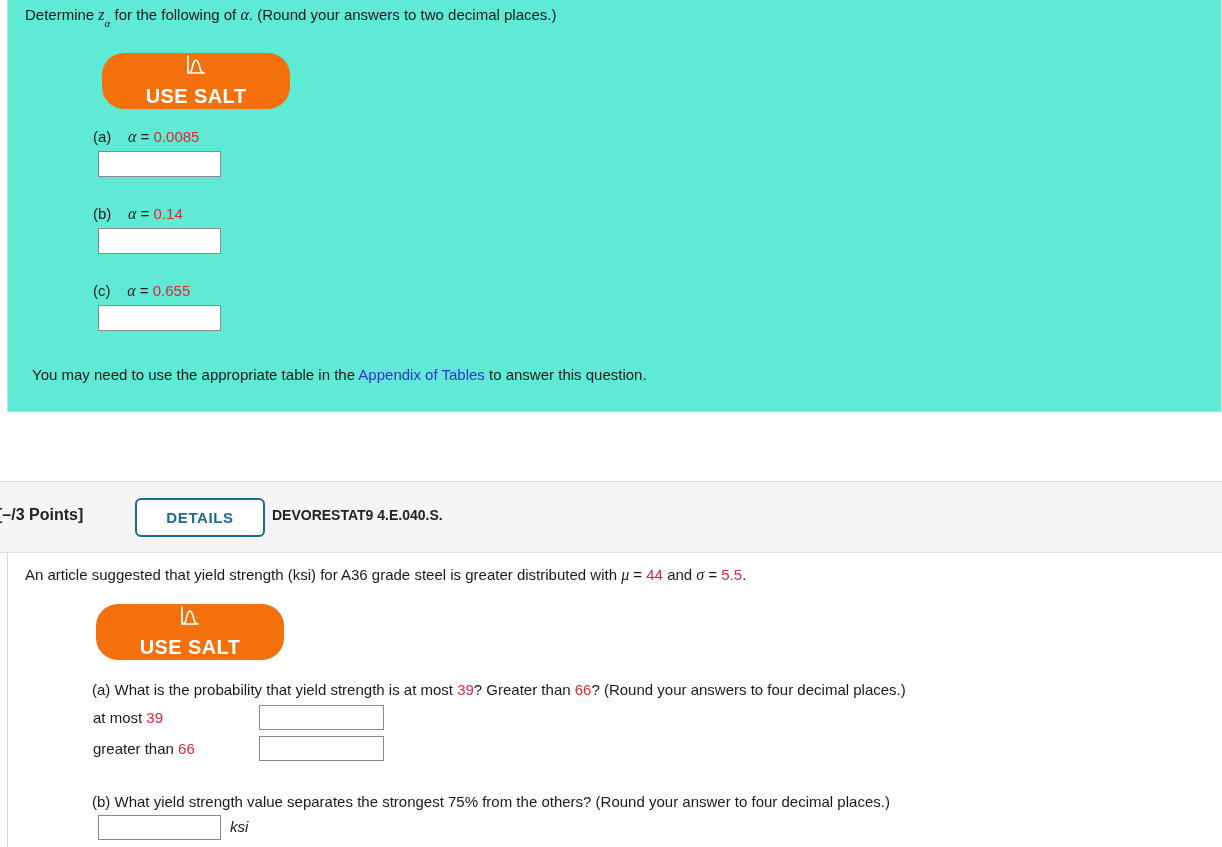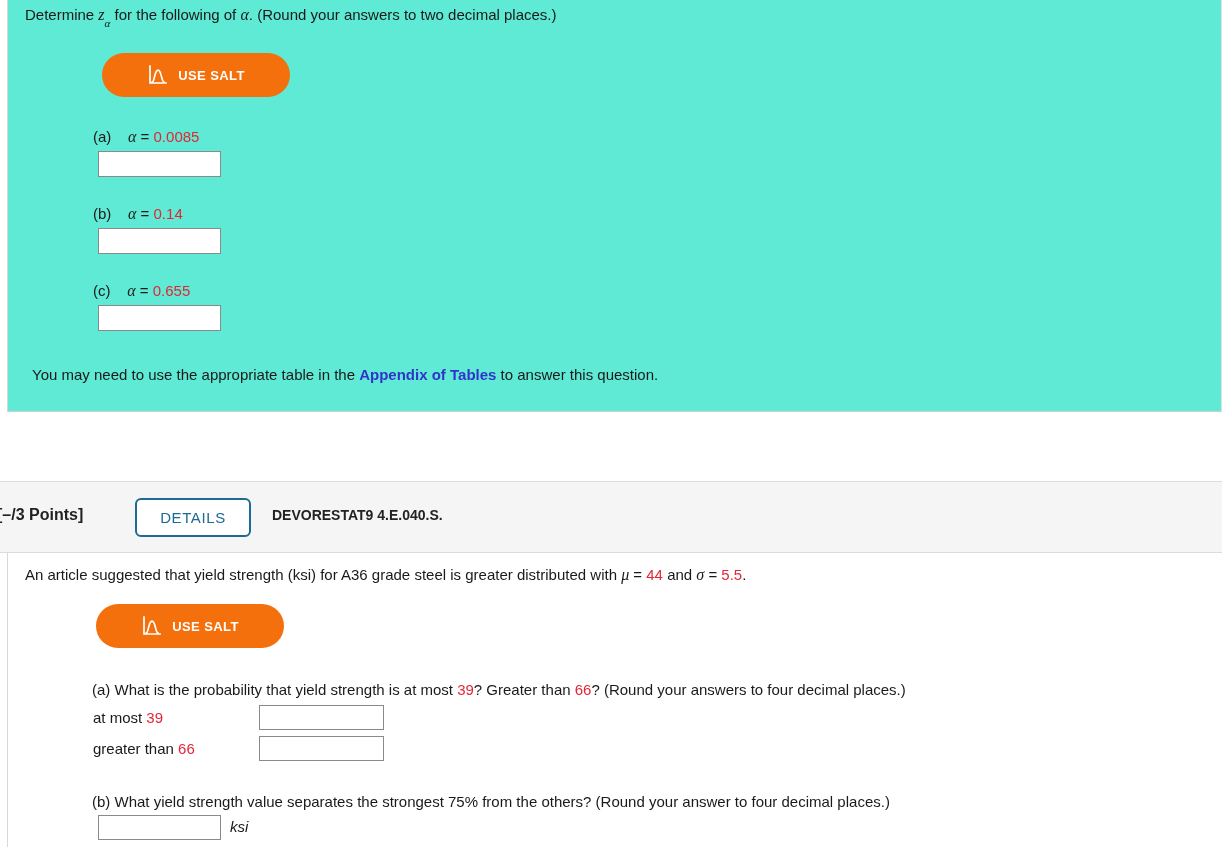--- a/index.html
+++ b/index.html
@@ -56,35 +56,36 @@
   .gl {
     font-family: "Liberation Serif", serif;
     font-style: italic;
     font-size: 16px;
   }
 
   
   .salt-btn {
     position: absolute;
     width: 188px;
-    height: 44px;
+    height: 56px;
     background: #F4700C;
     border: none;
     border-radius: 22px;
     color: #ffffff;
     font-family: "Liberation Sans", sans-serif;
     font-weight: bold;
-    font-size: 13px;
+    font-size: 20px;
     letter-spacing: 0.4px;
     display: flex;
     align-items: center;
     justify-content: center;
     gap: 9px;
     cursor: pointer;
     padding: 0;
+    flex-direction: column;
   }
   .salt-icon {
     width: 22px;
     height: 22px;
     display: block;
   }
 
   
   .part-label {
     position: absolute;
@@ -109,21 +110,20 @@
     left: 24px;
     top: 366px;
     font-size: 15px;
     color: #1a1a1a;
     white-space: nowrap;
   }
   .link {
     color: #3333cc;
     text-decoration: none;
     cursor: pointer;
-    font-weight: bold;
   }
 
   
   .card-two-header {
     position: absolute;
     left: 0;
     top: 481px;
     width: 1222px;
     height: 72px;
     background: #f5f5f5;
@@ -137,29 +137,29 @@
     top: 25px;
     font-size: 16px;
     font-weight: bold;
     color: #222222;
     white-space: nowrap;
   }
   .details-btn {
     position: absolute;
     left: 135px;
     top: 498px;
-    width: 116px;
+    width: 130px;
     height: 39px;
     background: #ffffff;
     border: 2px solid #1d6a92;
     border-radius: 6px;
     color: #1d6a92;
     font-family: "Liberation Sans", sans-serif;
     font-size: 15px;
-    font-weight: normal;
+    font-weight: bold;
     letter-spacing: 0.6px;
     cursor: pointer;
     padding: 0;
   }
   .qcode {
     position: absolute;
     left: 272px;
     top: 507px;
     font-size: 14px;
     font-weight: bold;

